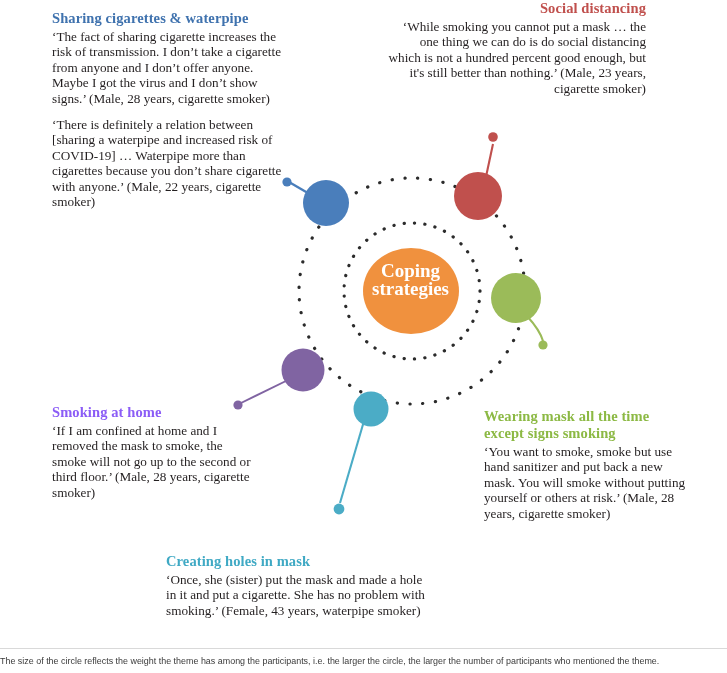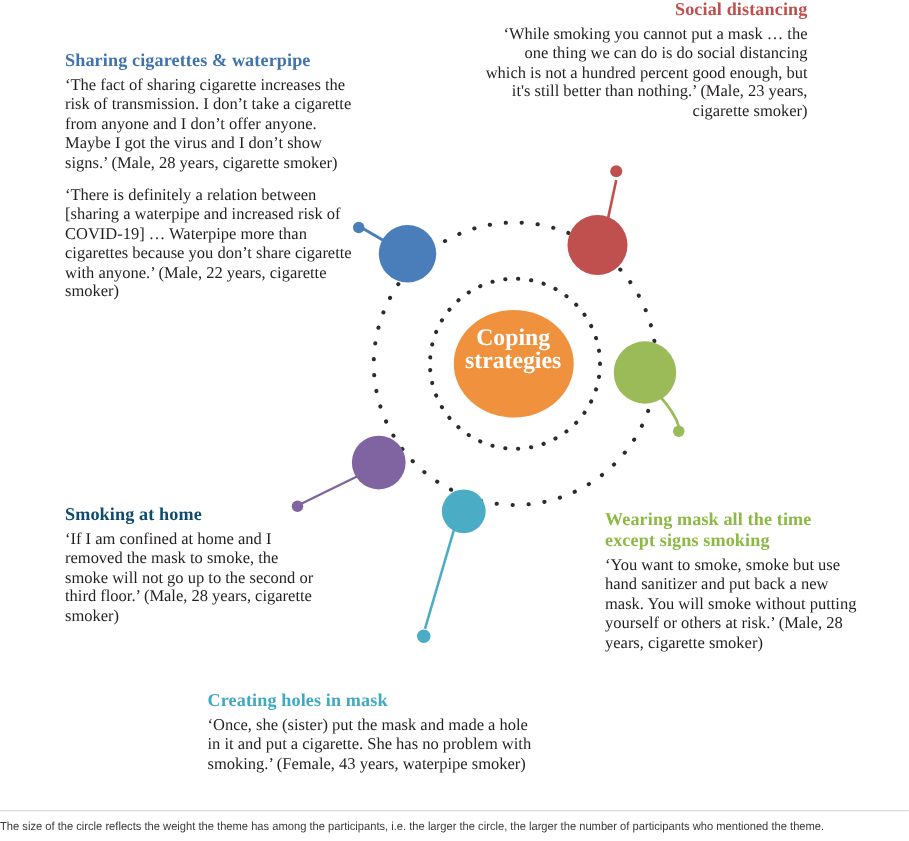--- a/index.html
+++ b/index.html
@@ -22,29 +22,29 @@
   .callout p{
     margin:0 0 11px 0;
     font-family:"Liberation Serif", serif;
     font-size:13.2px;
     line-height:15.4px;
     color:#231f20;
   }
   .callout p:last-child{margin-bottom:0;}
 
   
-  #co-sharing   {left:52px;  top:10px;  width:236px;margin-top:31px;}
+  #co-sharing   {left:52px;  top:10px;  width:236px;}
   #co-social    {left:386px; top:0px;   width:260px;text-align:right;}
   #co-home      {left:52px;  top:404px; width:208px;}
   #co-mask      {left:484px; top:408px; width:206px;}
   #co-holes     {left:166px; top:553px; width:262px;}
 
   #co-sharing h3{color:#3f72ae;}
   #co-social  h3{color:#c0504d;}
-  #co-home    h3{color:#0c4a6e;}
+  #co-home    h3{color:#8b5cf6;}
   #co-mask    h3{color:#8cb944;}
   #co-holes   h3{color:#3fa9c4;}
 
   svg.diagram{position:absolute;left:0;top:0;width:727px;height:673px;}
 
   .hub-label{
     position:absolute;
     left:363px;top:262px;width:95px;
     text-align:center;
     color:#ffffff;

